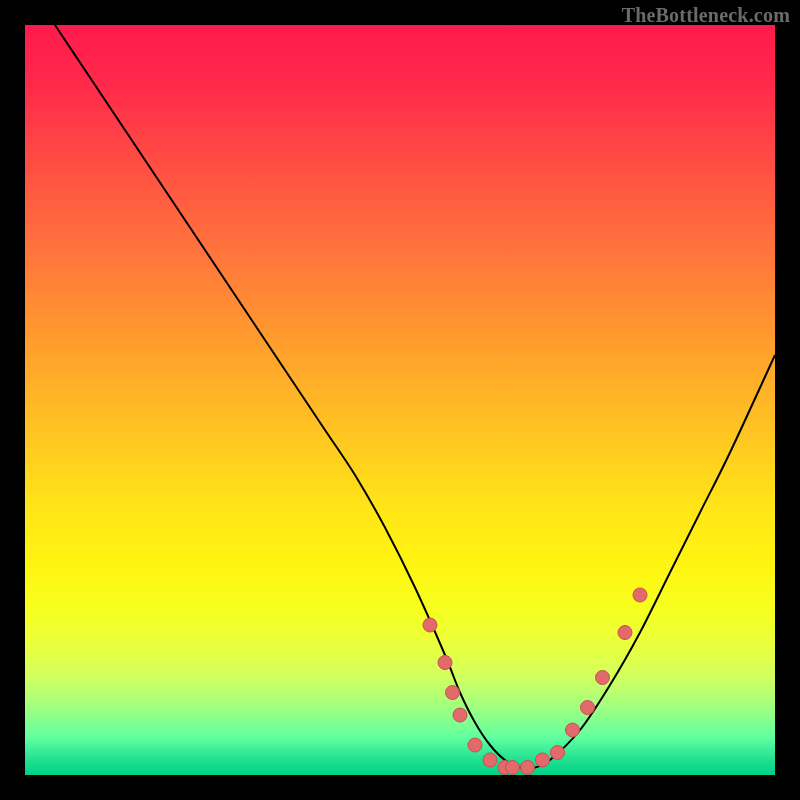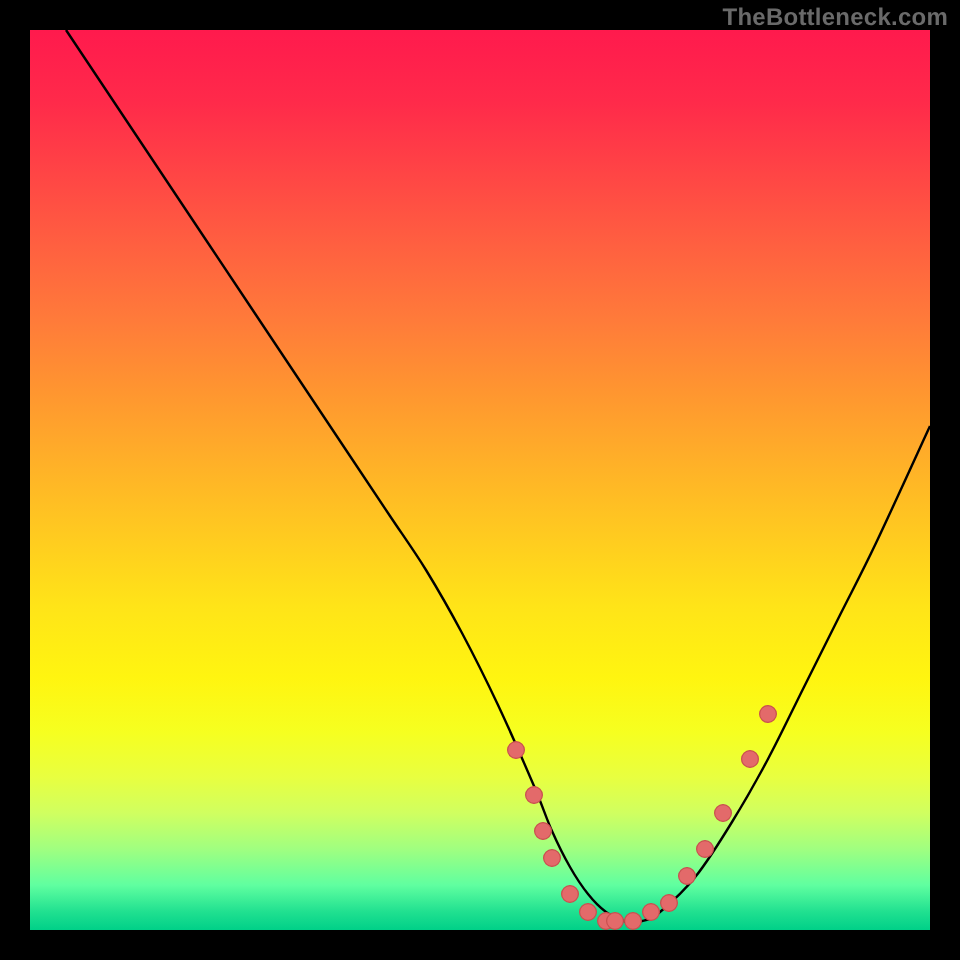--- a/index.html
+++ b/index.html
@@ -40,21 +40,21 @@
       #d0ff60 87%,
       #a0ff80 91%,
       #60ffa0 95%,
       #20e090 98%,
       #00d088 100%);
   }
   .watermark {
     position: absolute;
     top: 4px;
     right: 10px;
-    font-family: Liberation Sans, sans-serif;
+    font-family: Liberation Serif, serif;
     font-size: 20px;
     font-weight: 600;
     color: #6a6a6a;
     letter-spacing: 0.2px;
   }
   svg.curve {
     position: absolute;
     left: 25px;
     top: 25px;
     width: 750px;

